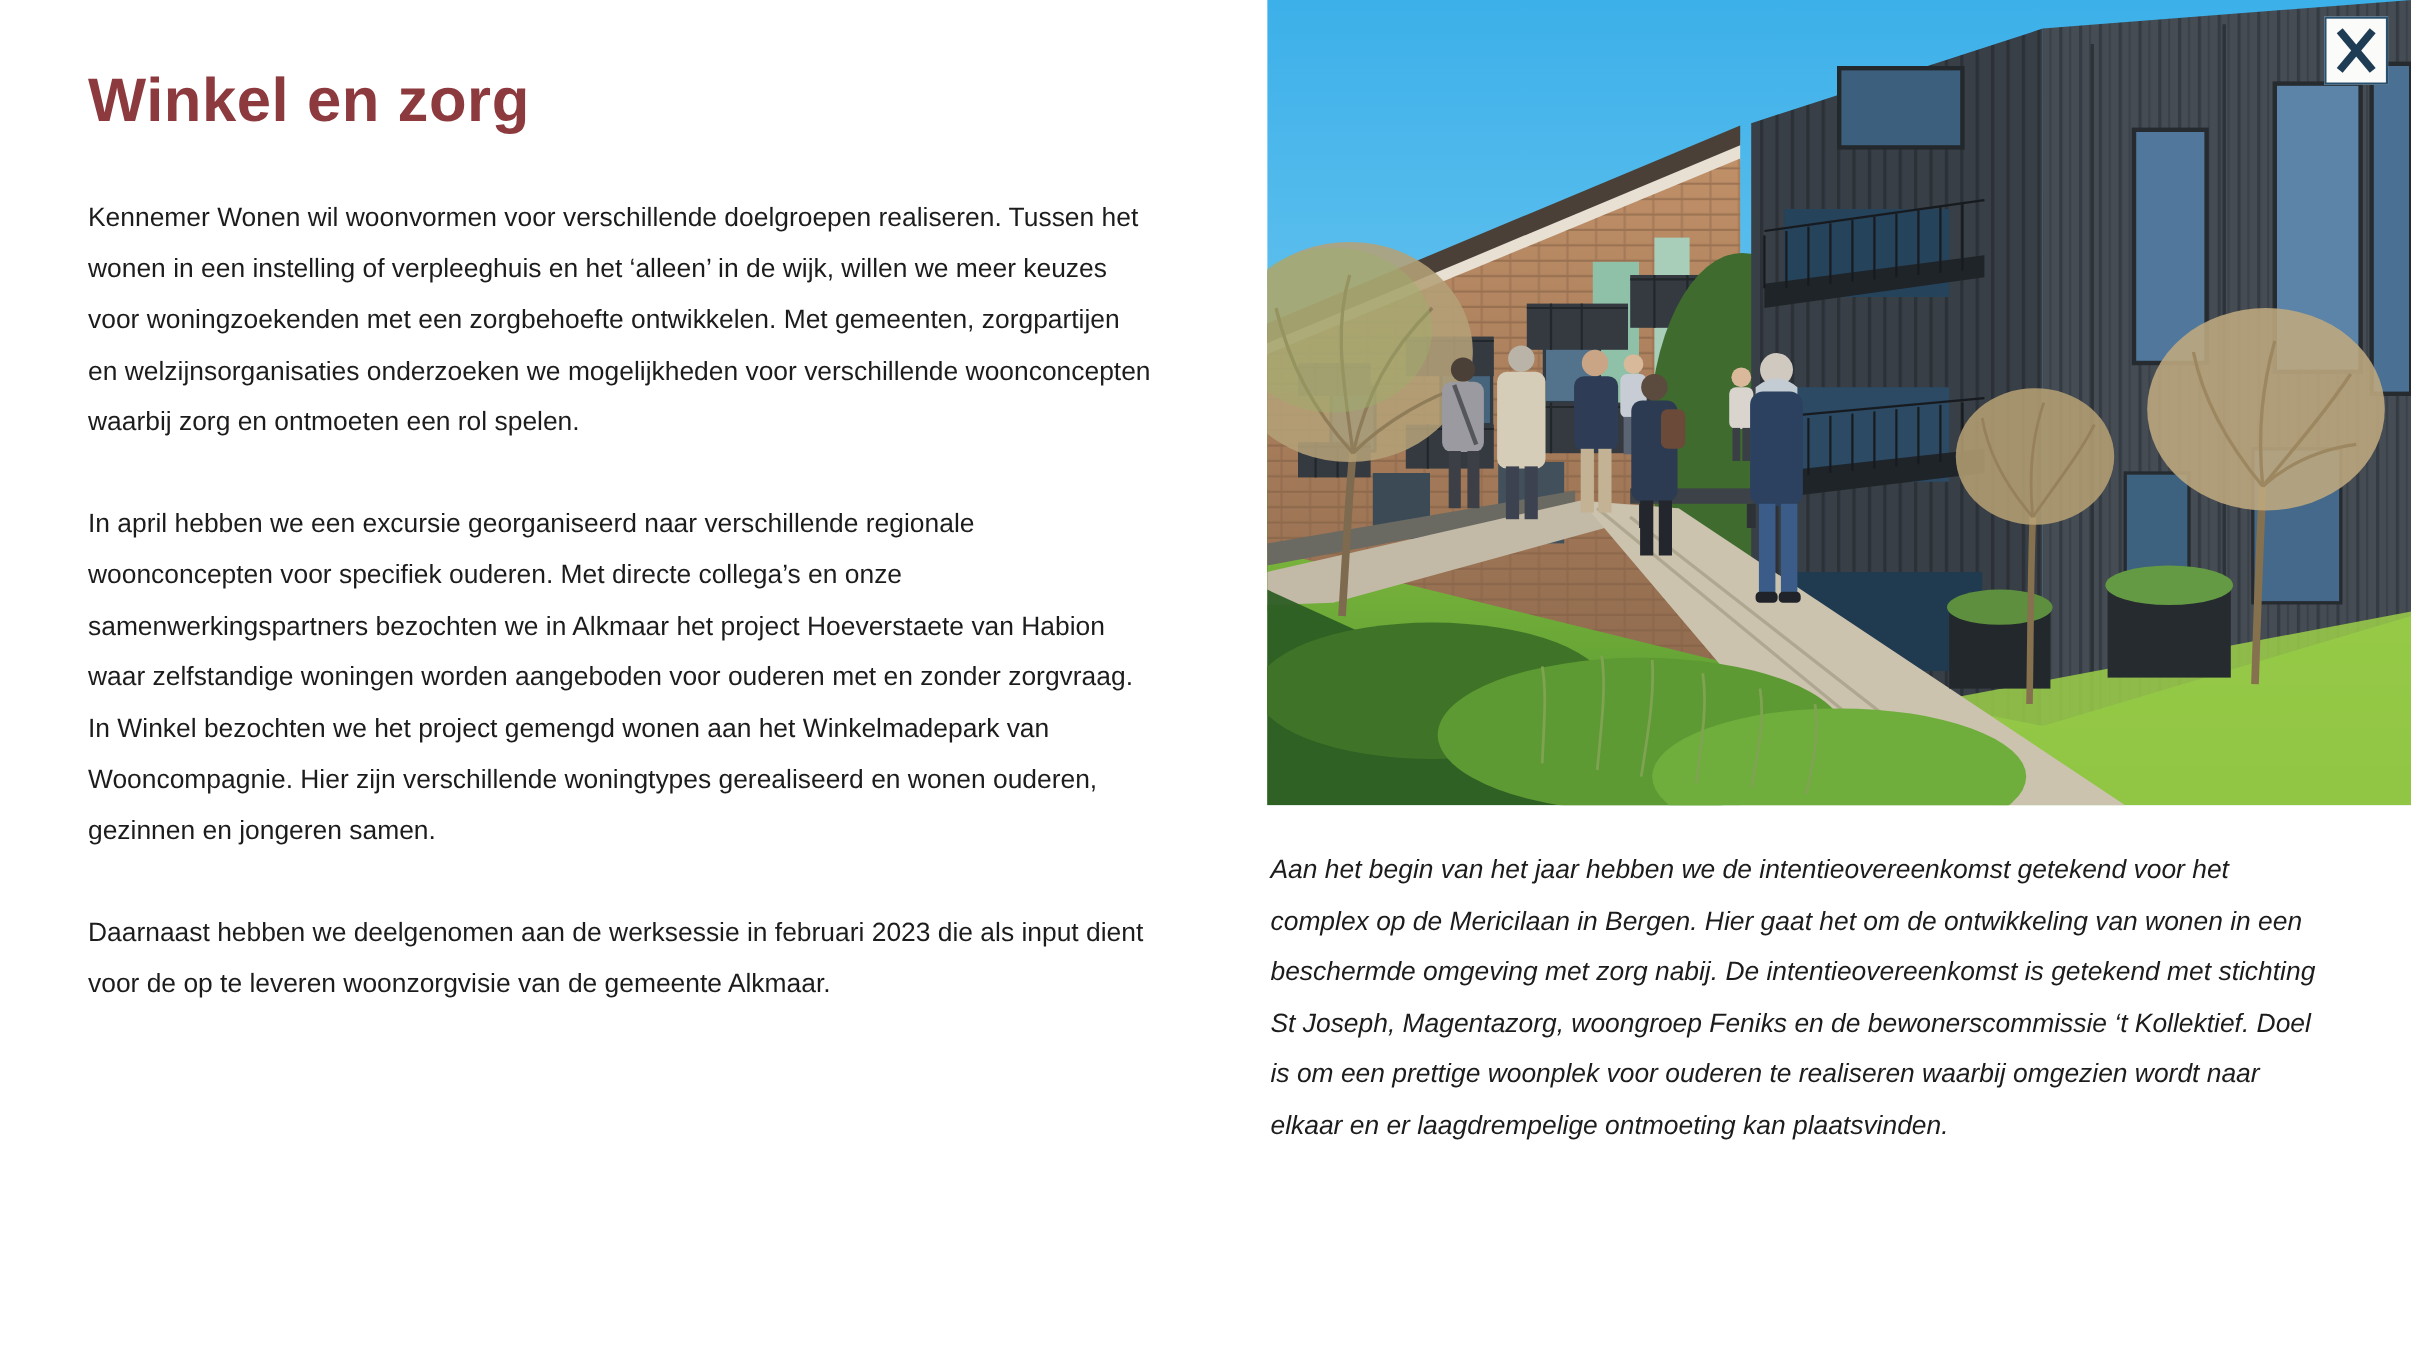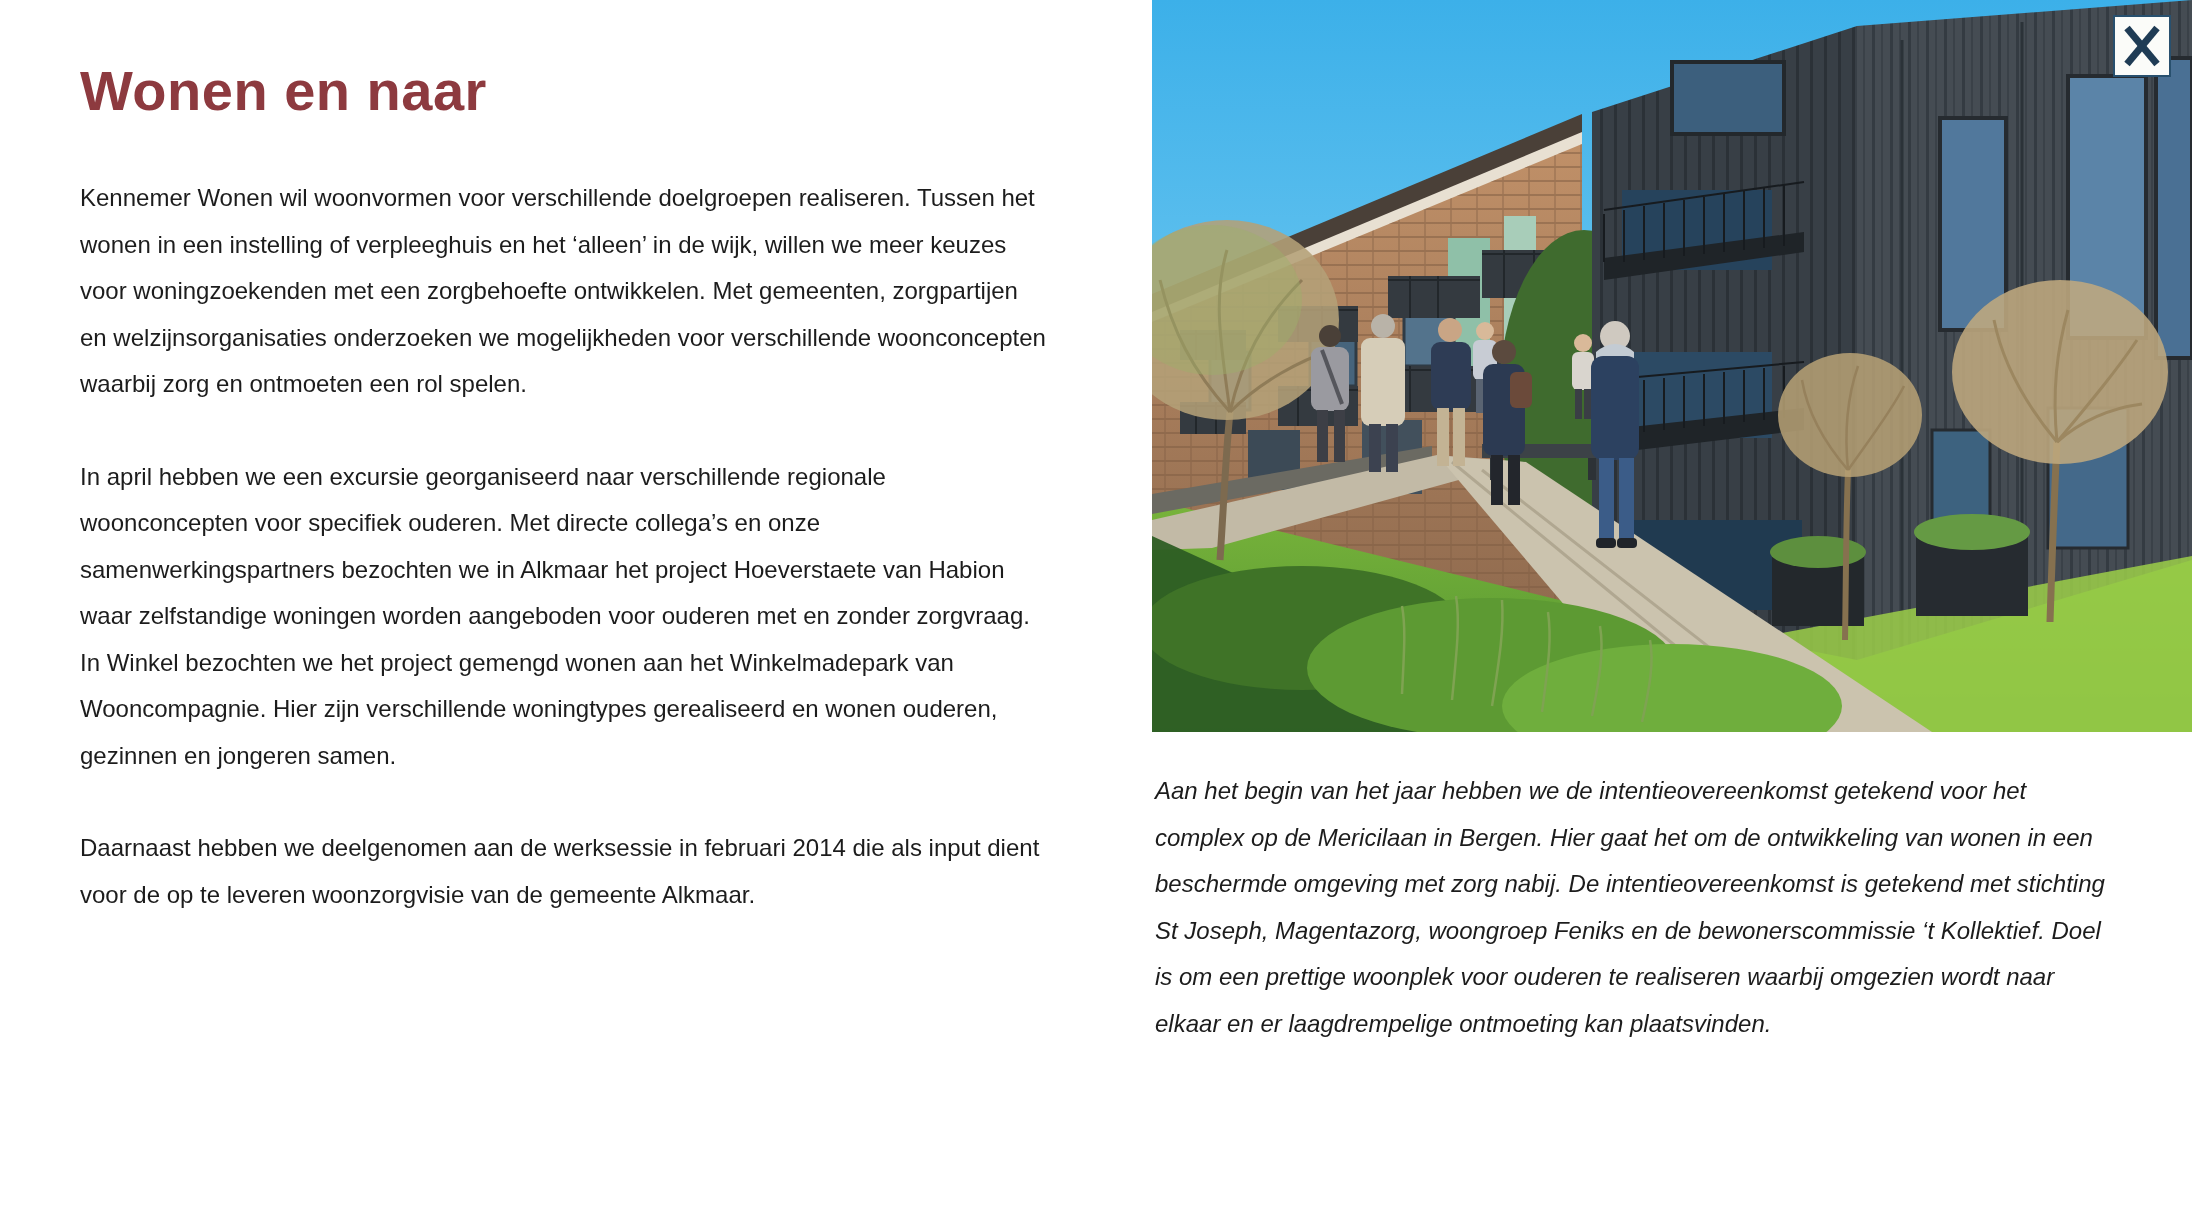--- a/index.html
+++ b/index.html
@@ -27,24 +27,24 @@
     position:absolute;left:2113px;top:15px;width:58px;height:62px;
     background:#fbfcf9;border:2px solid #28506e;box-sizing:border-box;
     display:flex;align-items:center;justify-content:center;
     padding:0;cursor:pointer;
   }
 </style>
 </head>
 <body>
 
 <div class="left-col">
-  <h1 class="page-title">Wonen en naar</h1>
+  <h1 class="page-title">Winkel en zorg</h1>
   <p class="body-par">Kennemer Wonen wil woonvormen voor verschillende doelgroepen realiseren. Tussen het wonen in een instelling of verpleeghuis en het ‘alleen’ in de wijk, willen we meer keuzes voor woningzoekenden met een zorgbehoefte ontwikkelen. Met gemeenten, zorgpartijen en welzijnsorganisaties onderzoeken we mogelijkheden voor verschillende woonconcepten waarbij zorg en ontmoeten een rol spelen.</p>
   <p class="body-par">In april hebben we een excursie georganiseerd naar verschillende regionale woonconcepten voor specifiek ouderen. Met directe collega’s en onze samenwerkingspartners bezochten we in Alkmaar het project Hoeverstaete van Habion waar zelfstandige woningen worden aangeboden voor ouderen met en zonder zorgvraag. In Winkel bezochten we het project gemengd wonen aan het Winkelmadepark van Wooncompagnie. Hier zijn verschillende woningtypes gerealiseerd en wonen ouderen, gezinnen en jongeren samen.</p>
-  <p class="body-par">Daarnaast hebben we deelgenomen aan de werksessie in februari 2014 die als input dient voor de op te leveren woonzorgvisie van de gemeente Alkmaar.</p>
+  <p class="body-par">Daarnaast hebben we deelgenomen aan de werksessie in februari 2023 die als input dient voor de op te leveren woonzorgvisie van de gemeente Alkmaar.</p>
 </div>
 
 <div class="photo-wrap" title="Excursie langs woonconcepten: groep mensen wandelt over een pad langs appartementsgebouwen met balkons en groen">
   <svg viewBox="0 0 1040 732" preserveAspectRatio="none">
     <defs>
       <linearGradient id="sky" x1="0" y1="0" x2="0" y2="1">
         <stop offset="0" stop-color="#3cb0e9"></stop>
         <stop offset=".55" stop-color="#6cc6f0"></stop>
         <stop offset="1" stop-color="#a6ddf2"></stop>
       </linearGradient>

